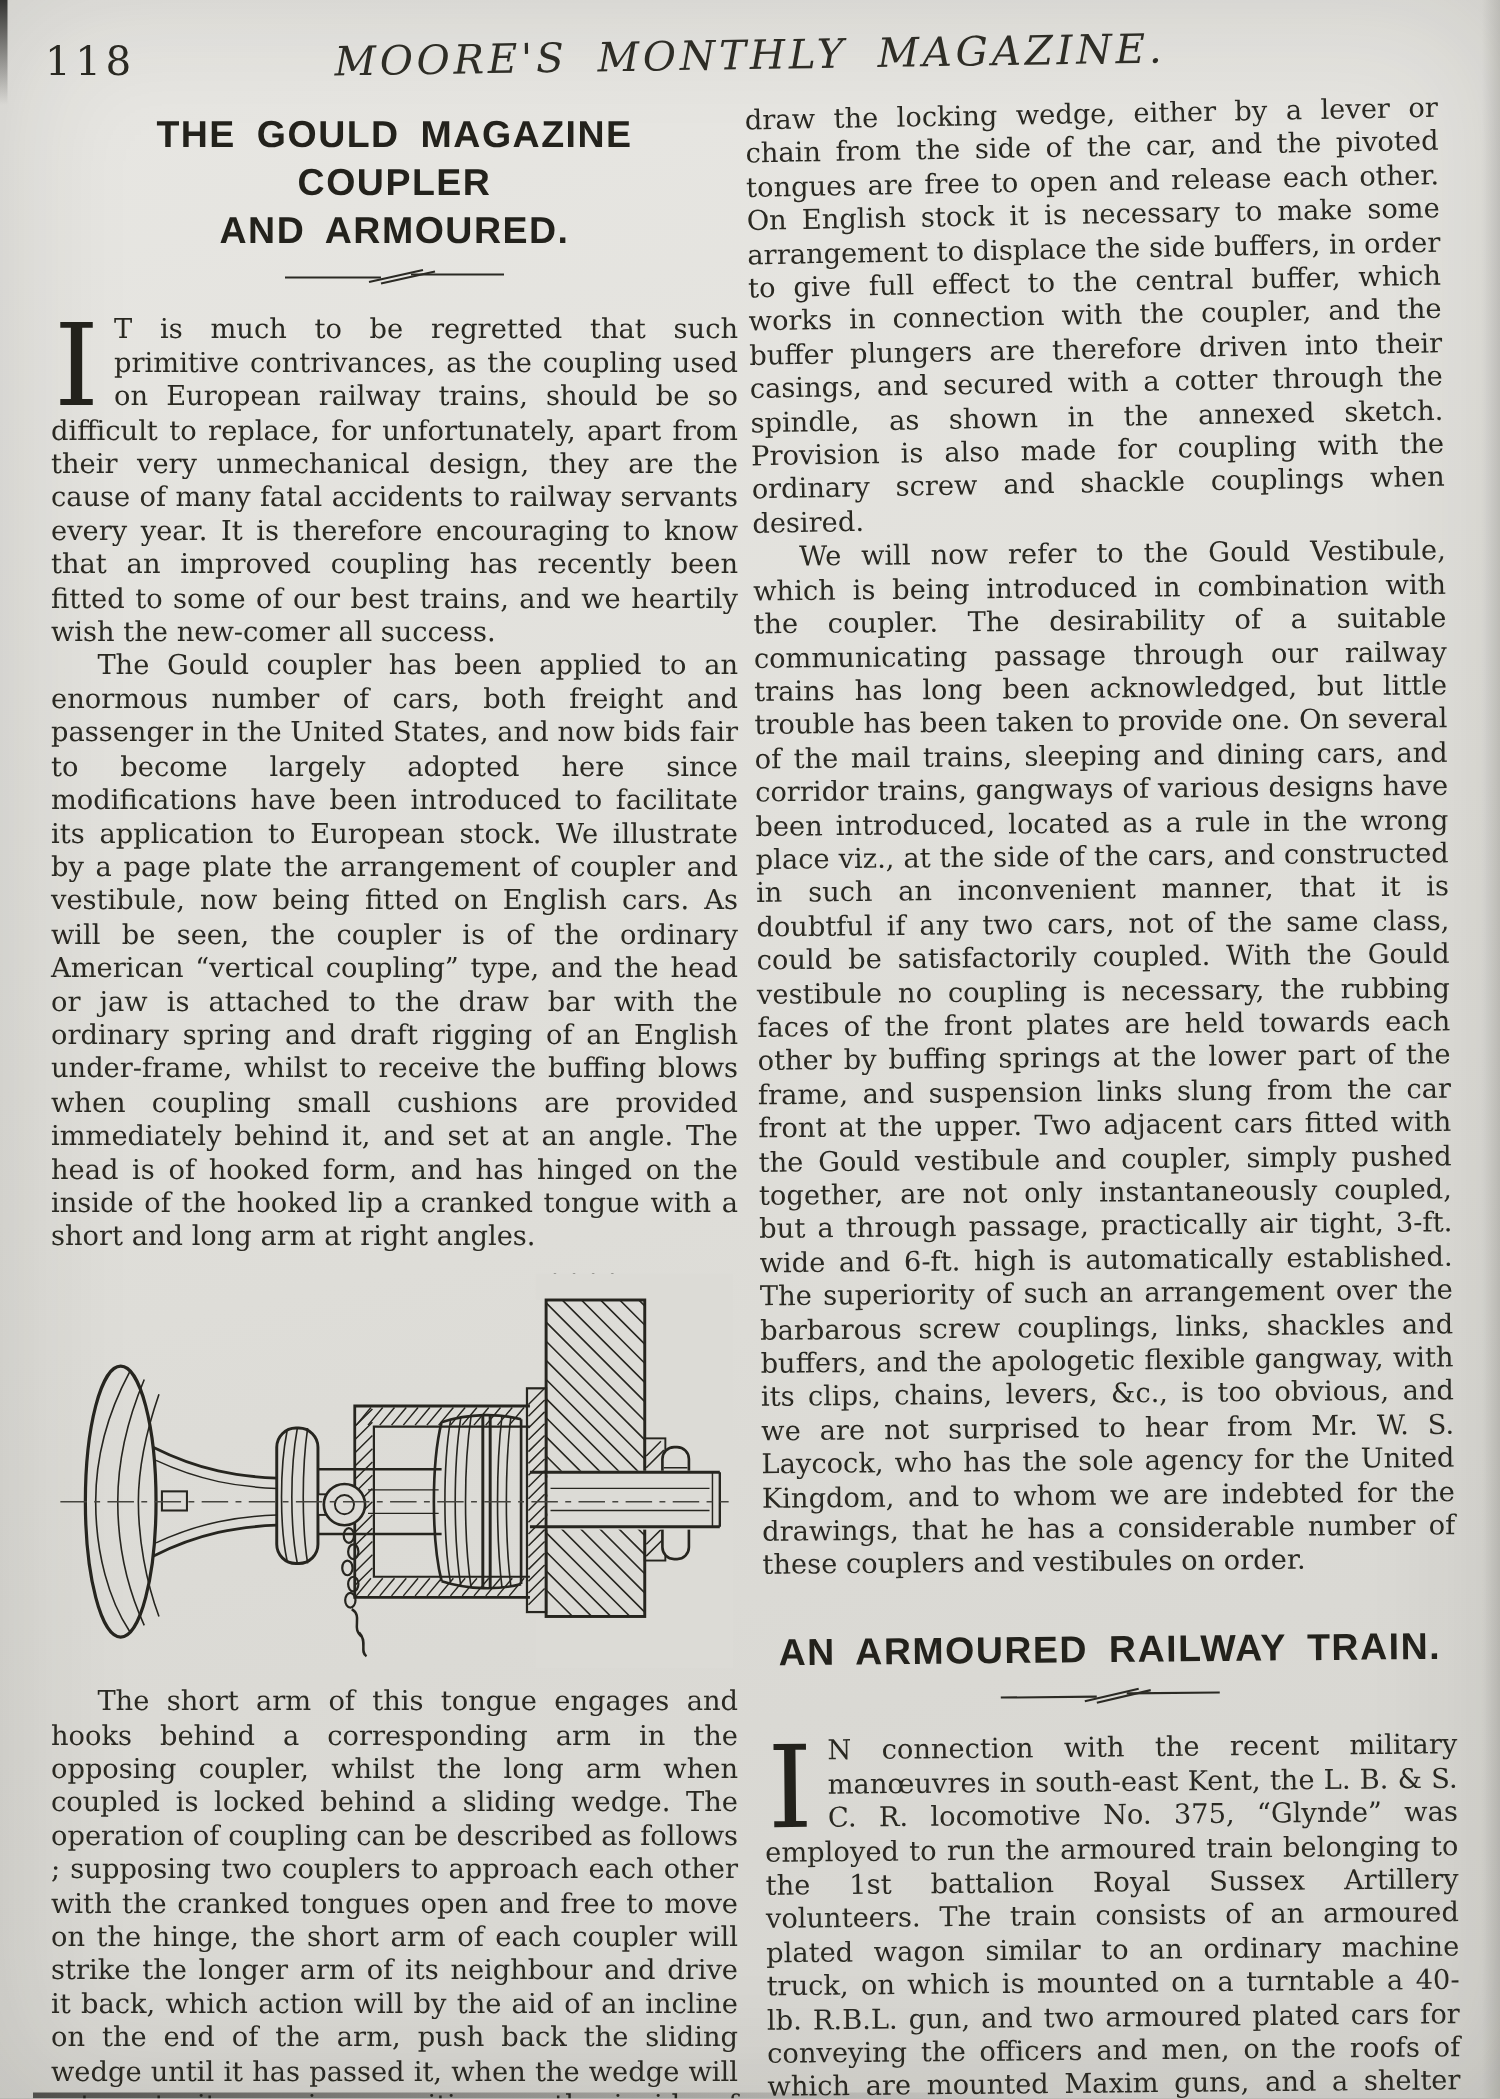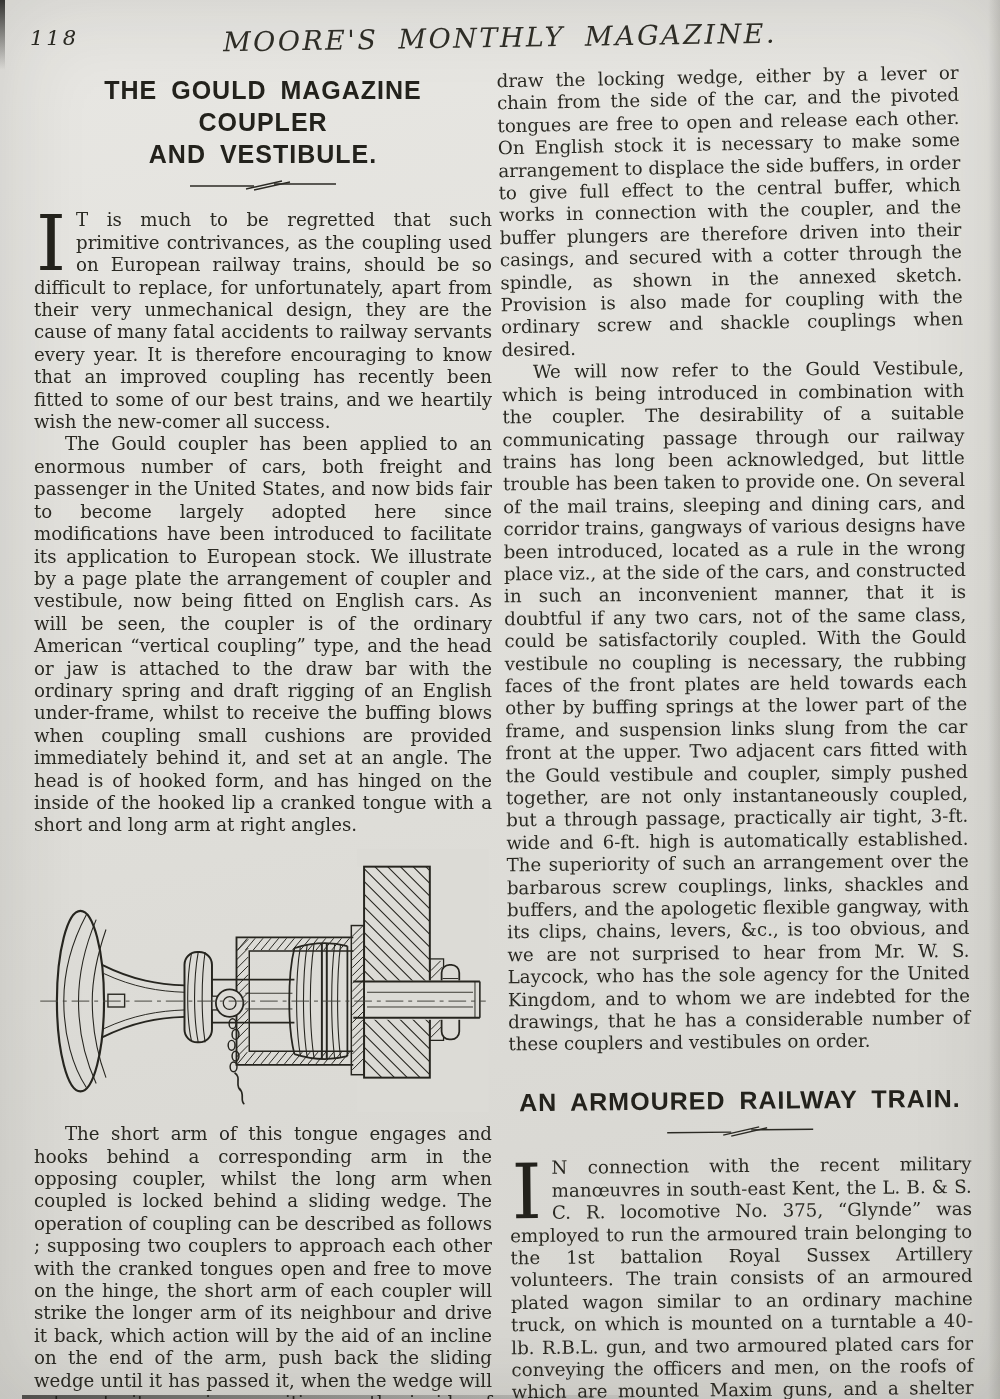--- a/index.html
+++ b/index.html
@@ -2,21 +2,21 @@
 <html><head>
 <meta charset="utf-8">
 <style>
   html,body{margin:0;padding:0;background:#b9b8b4;}
   .page{
     position:relative;width:1000px;height:1399px;overflow:hidden;
     background:linear-gradient(168deg,#e8e7e3 0%,#e0dfda 45%,#d6d5d0 100%);
     box-shadow:inset 0 0 90px rgba(45,42,33,.14);
     font-family:"DejaVu Serif","Liberation Serif",serif;color:#2a2922;
   }
-  .pagenum{position:absolute;left:30px;top:26px;font-size:21px;letter-spacing:3px;font-style:italic;}
+  .pagenum{position:absolute;left:30px;top:26px;font-size:27px;letter-spacing:3px;}
   .masthead{
     position:absolute;left:0;right:0;top:22px;text-align:center;
     font-style:italic;font-size:27px;letter-spacing:2.5px;word-spacing:9px;
     transform:rotate(-0.9deg);color:#2e2d26;
   }
   .col{position:absolute;top:68px;text-align:justify;font-size:18.2px;line-height:22.4px;}
   .col-left{left:34px;width:458px;}
   .col-right{left:512px;width:462px;transform:rotate(-0.55deg);transform-origin:50% 100%;}
   .article-title{
     font-family:"Liberation Sans",sans-serif;font-weight:700;
@@ -45,21 +45,21 @@
 <body>
 
 <div class="page">
 
   <div class="pagenum">118</div>
   <div class="masthead">MOORE'S MONTHLY MAGAZINE.</div>
 
   <div class="col col-left">
     <h2 class="article-title">
       <span>THE GOULD MAGAZINE COUPLER</span><br>
-      <span>AND VESTIBULE.</span>
+      <span>AND ARMOURED.</span>
     </h2>
     <div class="rule-ornament">
       <svg width="150" height="14" viewBox="0 0 150 14">
         <line x1="2" y1="8" x2="66" y2="8"></line>
           <line x1="86" y1="6" x2="148" y2="6"></line>
         <line x1="58" y1="11" x2="94" y2="3"></line>
           <line x1="66" y1="12" x2="102" y2="4"></line>
       </svg>
     </div>
 

